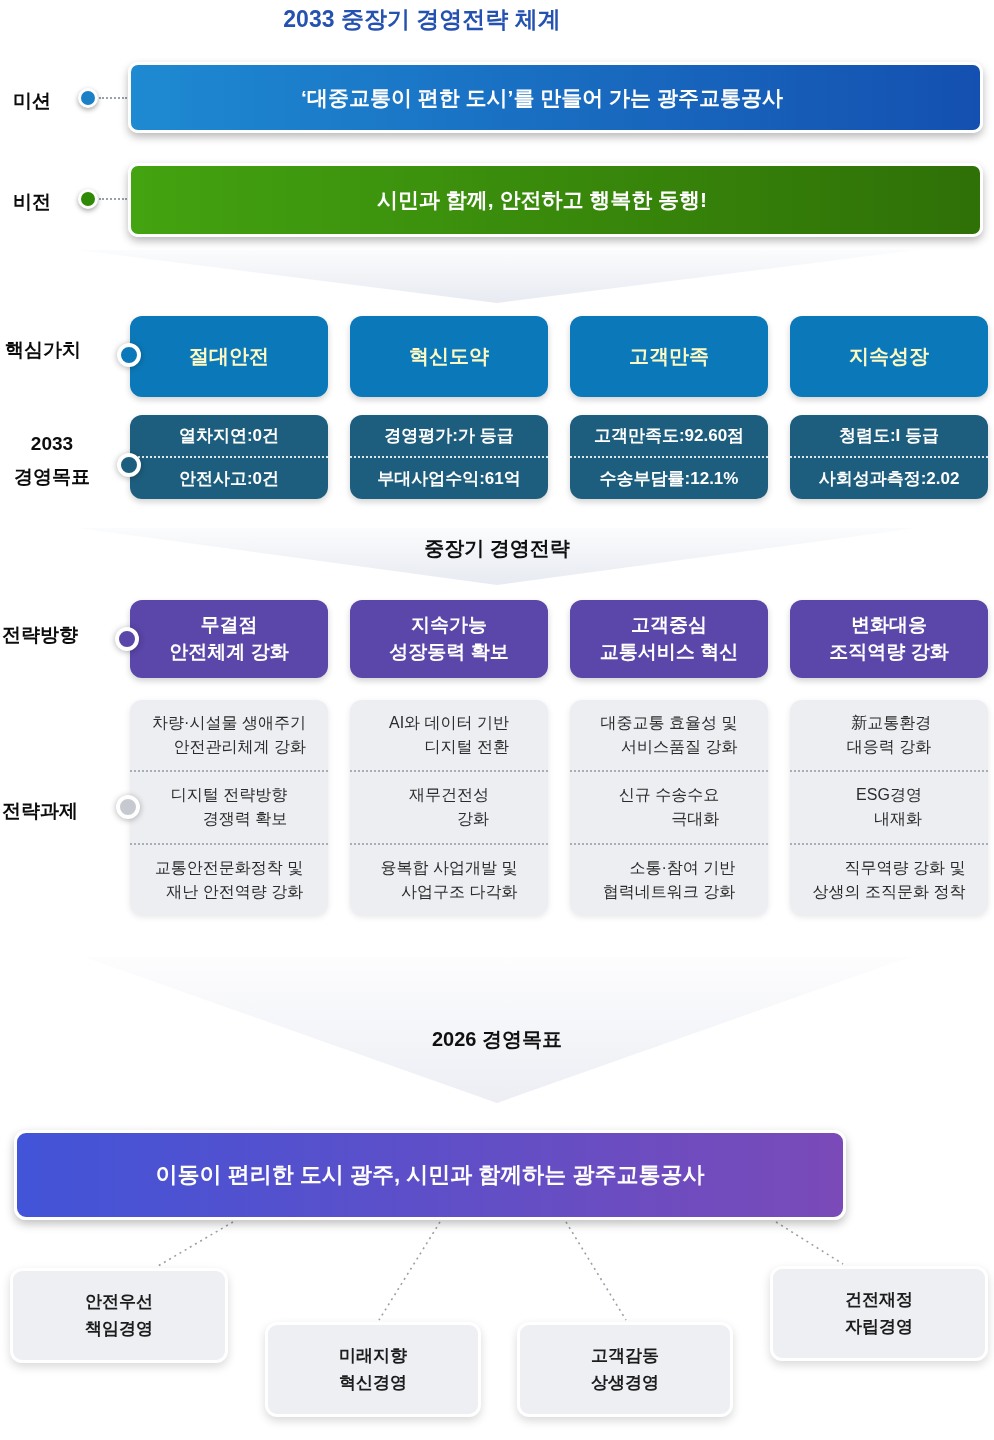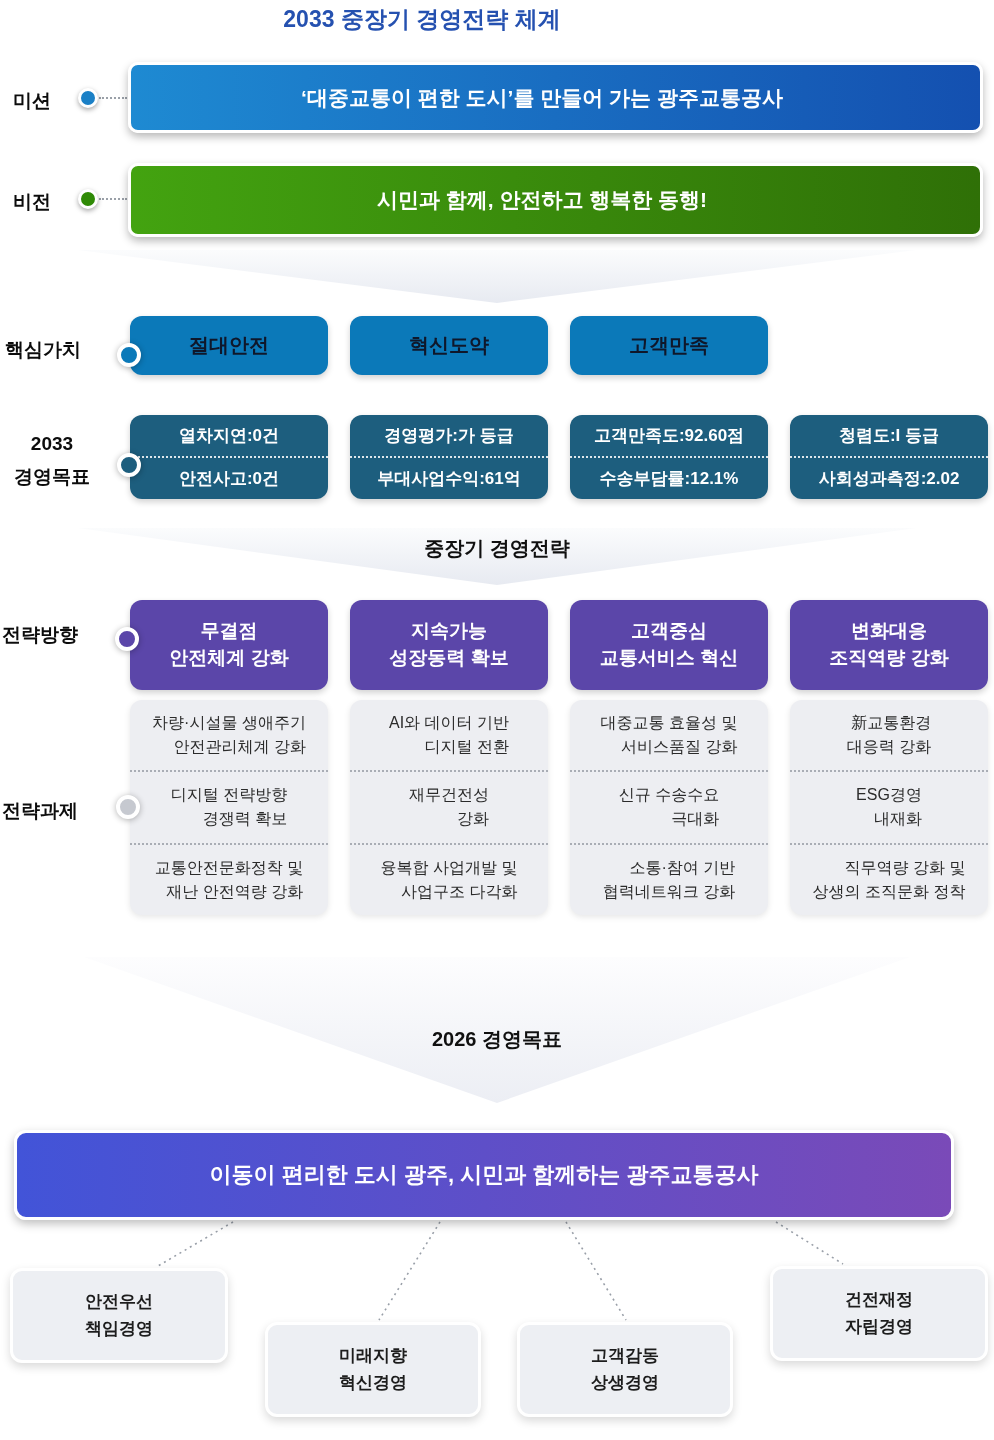--- a/index.html
+++ b/index.html
@@ -24,41 +24,41 @@
   .overlay-text{position:absolute;left:0;width:994px;display:flex;align-items:center;
     justify-content:center;color:#fff;font-weight:bold;z-index:3;padding-left:45px;}
   .overlay-text.mission{top:62px;height:71px;font-size:21px;}
   .overlay-text.vision{top:163px;height:74px;font-size:21px;}
   .dot{position:absolute;width:14px;height:14px;border-radius:50%;border:3px solid #fff;
     box-shadow:0 2px 5px rgba(0,0,0,.35);z-index:3;}
   .leader{position:absolute;width:28px;height:0;border-top:2px dotted #9aa0a8;z-index:2;}
   
   .c0{left:130px;}.c1{left:350px;}.c2{left:570px;}.c3{left:790px;}
   .colbox{position:absolute;width:198px;box-sizing:border-box;z-index:2;}
-  .core-box{top:316px;height:59px;border-radius:12px;background:#0b79b9;color:#0f172a;
+  .core-box{top:316px;height:81px;border-radius:12px;background:#0b79b9;color:#fef9c3;
     font-size:20px;font-weight:bold;display:flex;align-items:center;justify-content:center;
     box-shadow:0 3px 6px rgba(0,0,0,.18);}
   .goal-box{top:415px;height:84px;border-radius:12px;background:#1d5e7e;color:#fff;
     display:flex;flex-direction:column;box-shadow:0 3px 6px rgba(0,0,0,.18);}
   .goal-cell{flex:1;display:flex;align-items:center;justify-content:center;
     font-size:17px;font-weight:600;}
   .goal-cell.bottom{border-top:2px dotted rgba(255,255,255,.85);}
-  .dir-box{top:600px;height:90px;border-radius:12px;background:#5b46a9;color:#fff;
+  .dir-box{top:600px;height:78px;border-radius:12px;background:#5b46a9;color:#fff;
     font-size:19px;font-weight:bold;display:flex;align-items:center;justify-content:center;
     text-align:center;line-height:1.4;box-shadow:0 3px 6px rgba(0,0,0,.18);}
   .task-box{top:700px;height:215px;border-radius:12px;background:#edeef2;
     display:flex;flex-direction:column;box-shadow:0 2px 6px rgba(0,0,0,.10);}
   .task-cell{flex:1;display:flex;align-items:center;justify-content:center;text-align:right;
     font-size:16px;color:#2b2b2b;line-height:1.5;font-weight:500;padding:0 6px;}
   .task-cell + .task-cell{border-top:2px dotted #a9adb5;}
   
   .ring{position:absolute;width:16px;height:16px;border-radius:50%;border:4px solid #fff;
     box-shadow:0 1px 6px rgba(0,0,0,.30);z-index:4;}
   
-  .slogan{position:absolute;left:14px;top:1130px;width:940px;height:90px;border-radius:12px;
+  .slogan{position:absolute;left:14px;top:1130px;width:832px;height:90px;border-radius:12px;
     border:3px solid #fff;box-sizing:border-box;background:linear-gradient(to right,#4254d8,#7a4ab8);
     box-shadow:0 4px 10px rgba(0,0,0,.25);display:flex;align-items:center;justify-content:center;
     color:#fff;font-size:22px;font-weight:bold;z-index:2;}
   .principle{position:absolute;width:218px;height:95px;background:#edeff3;border:3px solid #fff;
     box-sizing:border-box;border-radius:12px;box-shadow:0 4px 10px rgba(0,0,0,.15);
     display:flex;align-items:center;justify-content:center;text-align:center;
     font-size:17px;color:#1d1d1d;line-height:1.55;font-weight:600;z-index:2;}
 </style>
 </head>
 <body>
@@ -99,20 +99,21 @@
   <div class="dot" style="left:78px;top:189px;background:#2f8a06;"></div>
   <div class="leader" style="left:99px;top:198px;"></div>
   <div class="bar vision"></div>
   <div class="overlay-text vision">시민과 함께, 안전하고 행복한 동행!</div>
 
   <div class="side-label" style="left:0;top:337px;width:86px;">핵심가치</div>
   <div class="ring" style="left:117px;top:343px;background:#0b79b9;"></div>
   <div class="colbox core-box c0">절대안전</div>
   <div class="colbox core-box c1">혁신도약</div>
   <div class="colbox core-box c2">고객만족</div>
+  <div class="colbox core-box c3">지속성장</div>
 
   <div class="side-label pre" style="left:0;top:427px;width:104px;line-height:33px;">2033
 경영목표</div>
   <div class="ring" style="left:117px;top:453px;background:#1d5e7e;"></div>
   <div class="colbox goal-box c0">
     <div class="goal-cell">열차지연:0건</div>
     <div class="goal-cell bottom">안전사고:0건</div>
   </div>
   <div class="colbox goal-box c1">
     <div class="goal-cell">경영평가:가 등급</div>

